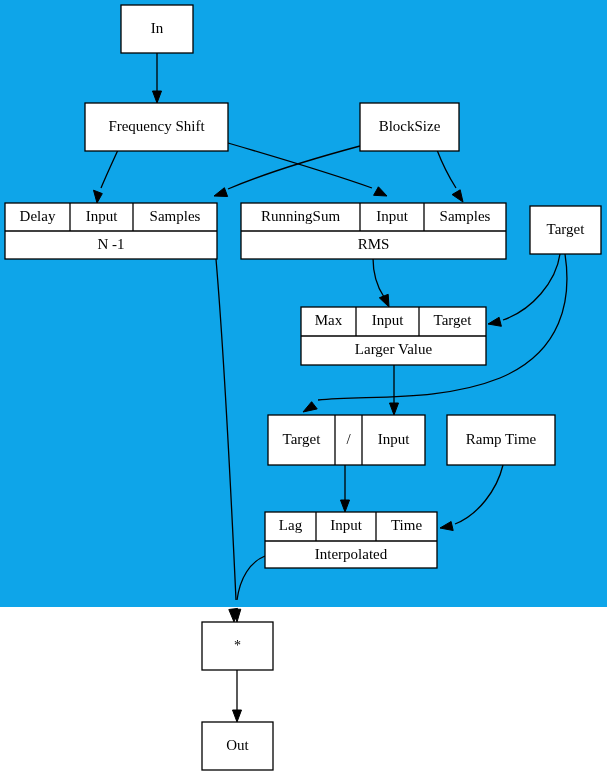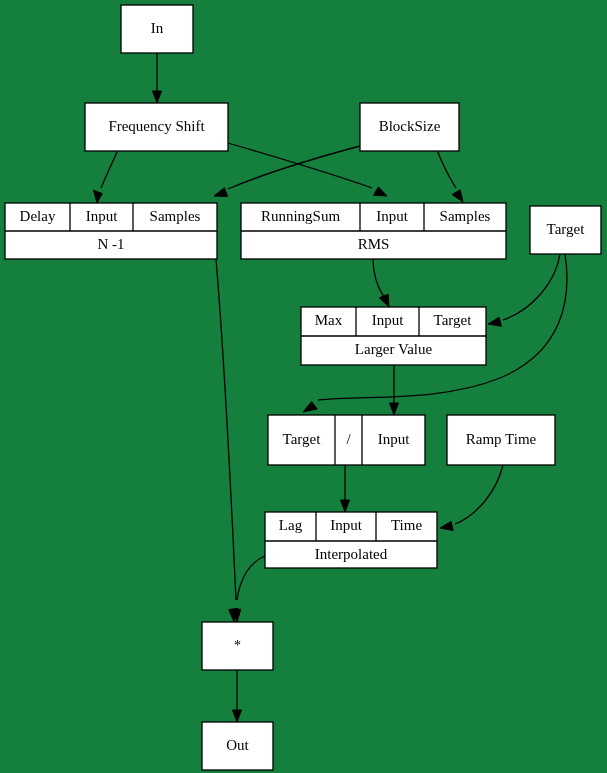--- a/index.html
+++ b/index.html
@@ -10,22 +10,22 @@
   }
   body {
     width: 607px;
     height: 773px;
     font-family: "Liberation Serif", "DejaVu Serif", serif;
     overflow: hidden;
   }
   #graph-root {
     position: relative;
     width: 607px;
-    height: 773px;
-    background: #15803d;
+    height: 607px;
+    background: #0ea5e9;
   }
   svg.graph-canvas {
     position: absolute;
     left: 0;
     top: 0;
     width: 607px;
     height: 773px;
     display: block;
   }
   .node-rect {

